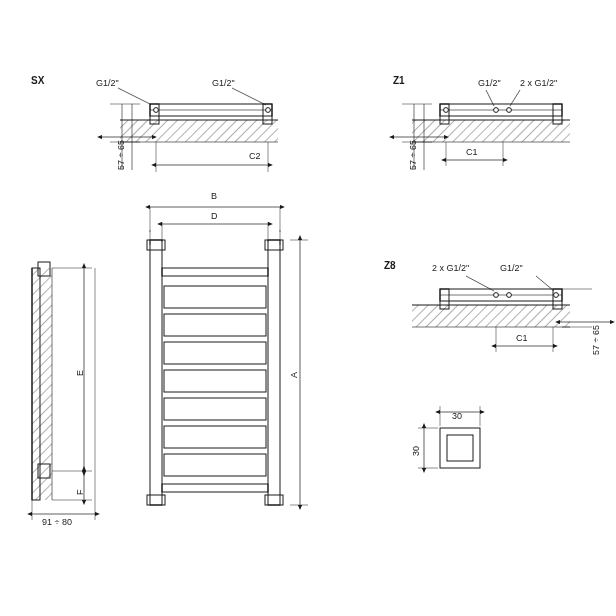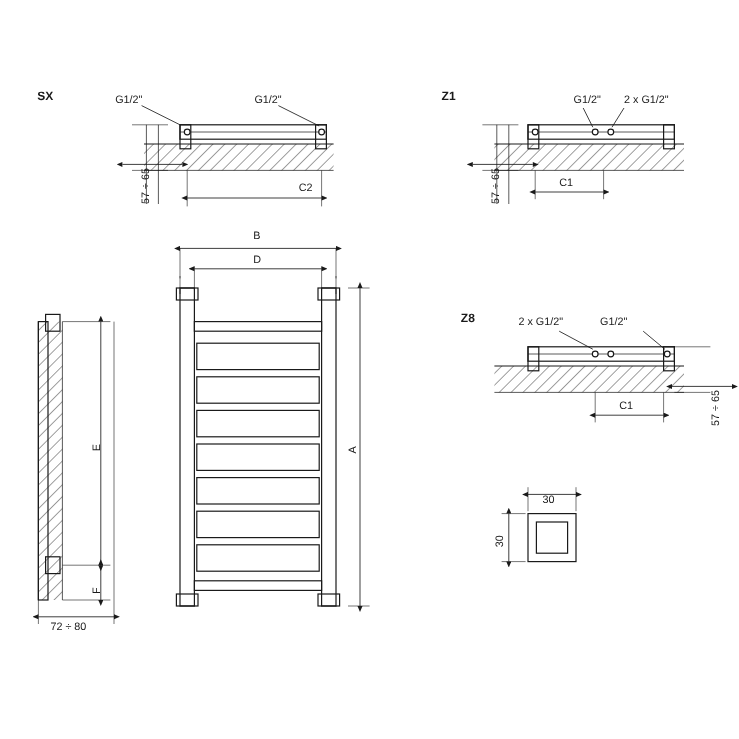--- a/index.html
+++ b/index.html
@@ -183,36 +183,36 @@
     <line x1="424" y1="428" x2="424" y2="468" marker-start="url(#arrL)" marker-end="url(#arrR)" stroke-width="0.7"></line>
   </g>
 </svg>
 
 <div class="lbl bold" style="left:31px;top:76px;">SX</div>
 <div class="lbl" style="left:96px;top:79px;">G1/2"</div>
 <div class="lbl" style="left:212px;top:79px;">G1/2"</div>
 <div class="lbl rot" style="left:117px;top:170px;">57 ÷ 65</div>
 <div class="lbl" style="left:205px;top:152px;padding-left:44px;">C2</div>
 
-<div class="lbl bold" style="left:368px;top:76px;">Z1</div>
+<div class="lbl bold" style="left:393px;top:76px;">Z1</div>
 <div class="lbl" style="left:478px;top:79px;">G1/2"</div>
 <div class="lbl" style="left:520px;top:79px;">2 x G1/2"</div>
 <div class="lbl rot" style="left:409px;top:170px;">57 ÷ 65</div>
 <div class="lbl" style="left:466px;top:148px;">C1</div>
 
 <div class="lbl bold" style="left:384px;top:261px;">Z8</div>
 <div class="lbl" style="left:432px;top:264px;">2 x G1/2"</div>
 <div class="lbl" style="left:500px;top:264px;">G1/2"</div>
 <div class="lbl rot" style="left:592px;top:355px;">57 ÷ 65</div>
 <div class="lbl" style="left:516px;top:334px;">C1</div>
 
 <div class="lbl" style="left:211px;top:192px;">B</div>
 <div class="lbl" style="left:211px;top:212px;">D</div>
 <div class="lbl rot" style="left:290px;top:378px;">A</div>
 
 <div class="lbl rot" style="left:76px;top:376px;">E</div>
 <div class="lbl rot" style="left:76px;top:495px;">F</div>
-<div class="lbl" style="left:42px;top:518px;">72 ÷ 80</div>
+<div class="lbl" style="left:42px;top:518px;">91 ÷ 80</div>
 
 <div class="lbl" style="left:452px;top:412px;">30</div>
 <div class="lbl rot" style="left:412px;top:456px;">30</div>
 
 </div>
 
 </body></html>

